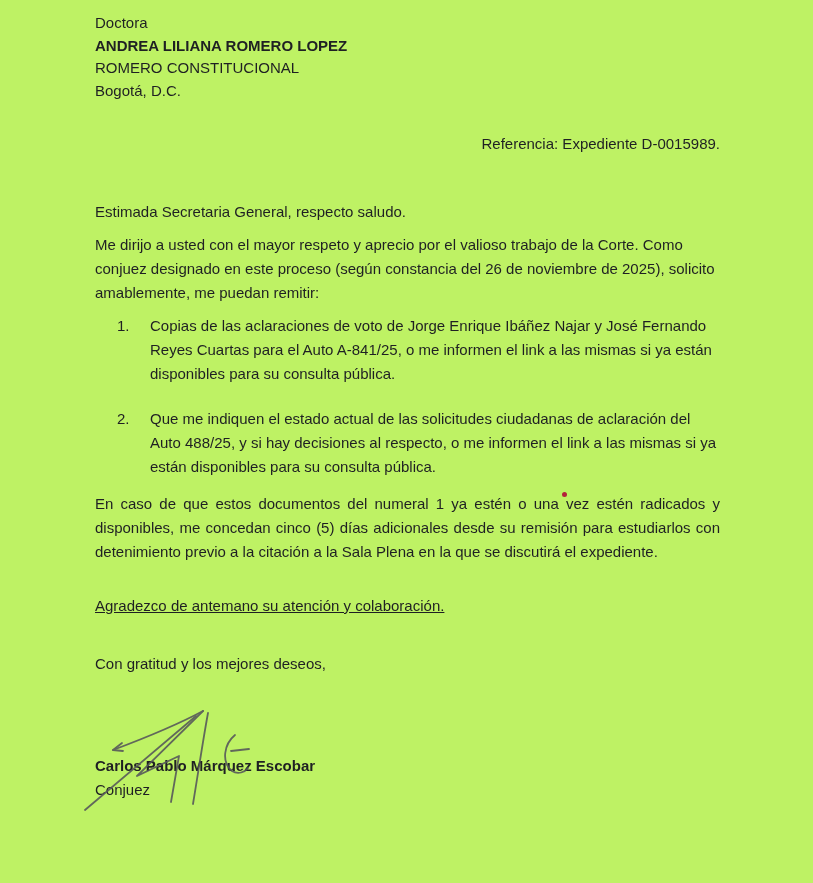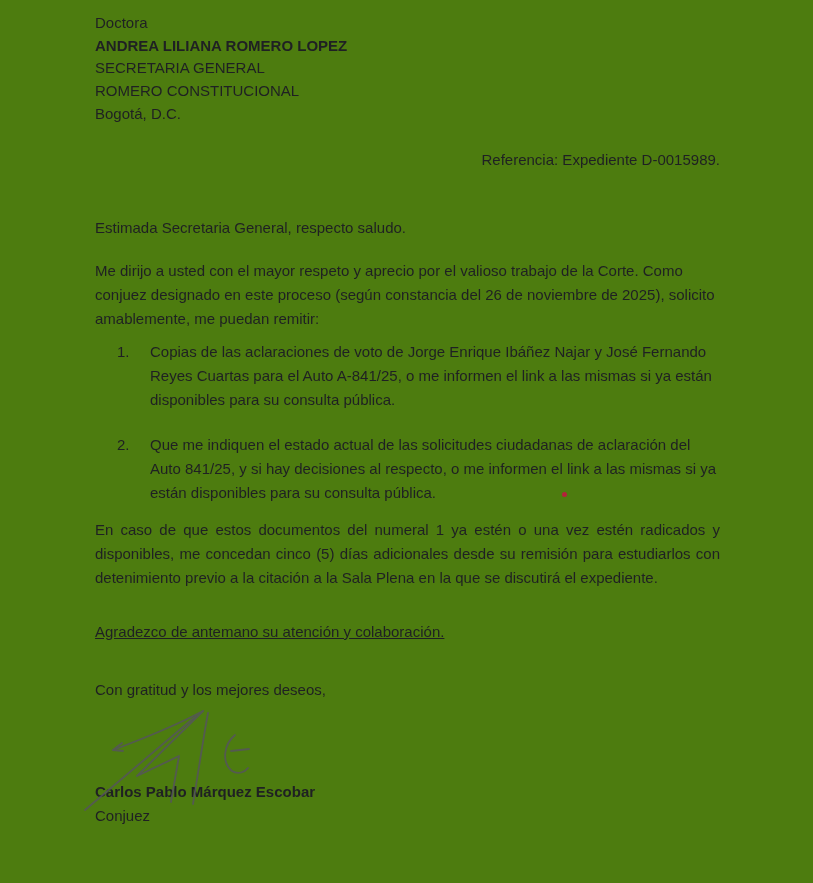--- a/index.html
+++ b/index.html
@@ -1,37 +1,37 @@
 <!DOCTYPE html>
 <html lang="es"><head>
 <meta charset="utf-8">
 <style>
   html, body { margin: 0; padding: 0; background: #ffffff; }
   .page {
     position: relative;
     width: 813px;
     height: 883px;
-    background: #4d7c0f;
+    background: #bef264;
     box-sizing: border-box;
     padding: 12px 93px 0 95px;
     font-family: "Liberation Sans", sans-serif;
     font-size: 15px;
     line-height: 24px;
     color: #1f2023;
     overflow: hidden;
   }
   .address { line-height: 22.7px; }
   .address .bold { font-weight: 700; }
   .reference {
-    margin-top: 22px;
+    margin-top: 29px;
     text-align: right;
   }
   .greeting { margin-top: 44px; }
   p { margin: 0; }
-  .intro { margin-top: 19px; }
+  .intro { margin-top: 9px; }
   ol.requests {
     margin: 9px 0 0 0;
     padding: 0;
     list-style: none;
   }
   ol.requests li { display: flex; }
   ol.requests li + li { margin-top: 21px; }
   ol.requests .num {
     flex: 0 0 33px;
     margin-left: 22px;
@@ -62,39 +62,38 @@
   }
 </style>
 </head>
 <body>
 
 <div class="page">
 
   <div class="address">
     <div>Doctora</div>
     <div class="bold">ANDREA LILIANA ROMERO LOPEZ</div>
-    <div>SECRETARIA GENERAL</div>
     <div>ROMERO CONSTITUCIONAL</div>
     <div>Bogotá, D.C.</div>
   </div>
 
   <div class="reference">Referencia: Expediente D-0015989.</div>
 
   <p class="greeting">Estimada Secretaria General, respecto saludo.</p>
 
   <p class="intro">Me dirijo a usted con el mayor respeto y aprecio por el valioso trabajo de la Corte. Como conjuez designado en este proceso (según constancia del 26 de noviembre de 2025), solicito amablemente, me puedan remitir:</p>
 
   <ol class="requests">
     <li>
       <span class="num">1.</span>
       <span>Copias de las aclaraciones de voto de Jorge Enrique Ibáñez Najar y José Fernando Reyes Cuartas para el Auto A-841/25, o me informen el link a las mismas si ya están disponibles para su consulta pública.</span>
     </li>
     <li>
       <span class="num">2.</span>
-      <span>Que me indiquen el estado actual de las solicitudes ciudadanas de aclaración del Auto 841/25, y si hay decisiones al respecto, o me informen el link a las mismas si ya están disponibles para su consulta pública.</span>
+      <span>Que me indiquen el estado actual de las solicitudes ciudadanas de aclaración del Auto 488/25, y si hay decisiones al respecto, o me informen el link a las mismas si ya están disponibles para su consulta pública.</span>
     </li>
   </ol>
 
   <p class="conditions">En caso de que estos documentos del numeral 1 ya estén o una vez estén radicados y disponibles, me concedan cinco (5) días adicionales desde su remisión para estudiarlos con detenimiento previo a la citación a la Sala Plena en la que se discutirá el expediente.</p>
 
   <p class="thanks">Agradezco de antemano su atención y colaboración.</p>
 
   <p class="closing">Con gratitud y los mejores deseos,</p>
 
   <div class="signature-block">

